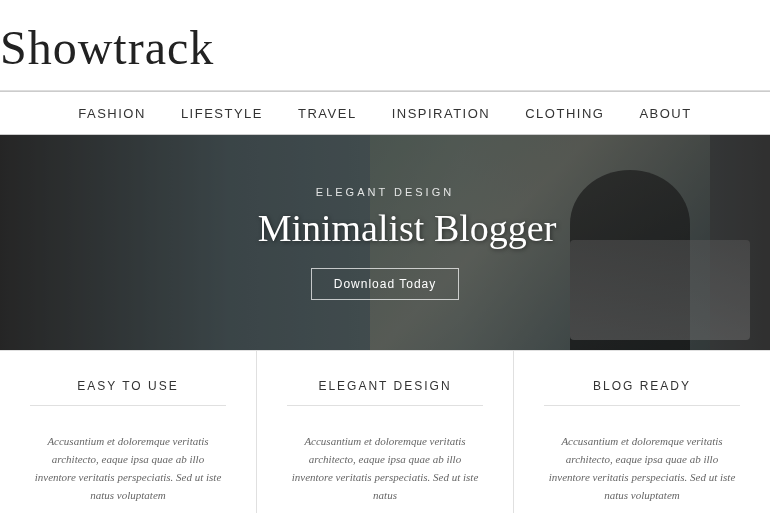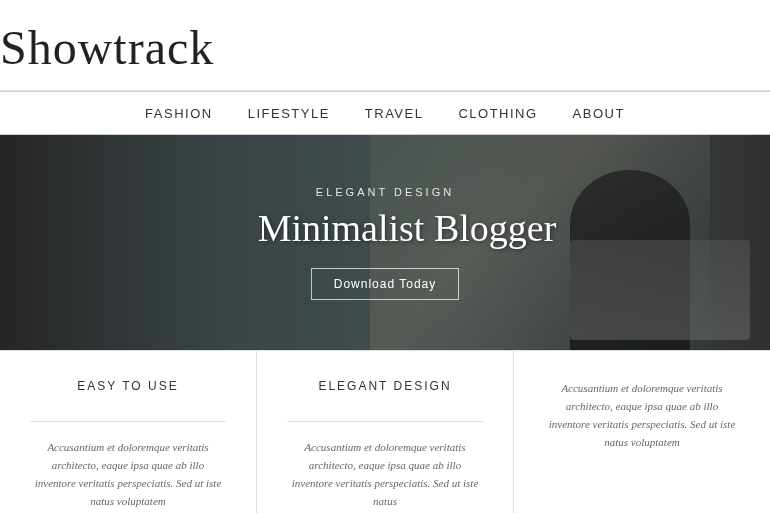--- a/index.html
+++ b/index.html
@@ -151,22 +151,22 @@
       border-right: 1px solid #e0e0e0;
       text-align: center;
     }
     .feature-col:last-child { border-right: none; }
     .feature-title {
       font-family: Arial, sans-serif;
       font-size: 12px;
       letter-spacing: 2px;
       text-transform: uppercase;
       color: #333;
-      margin-bottom: 16px;
-      padding-bottom: 28px;
+      margin-bottom: 26px;
+      padding-bottom: 12px;
       border-bottom: 1px solid #e0e0e0;
     }
     .feature-text {
       font-family: Liberation Serif, serif;
       font-size: 11px;
       line-height: 1.65;
       color: #666;
       font-style: italic;
     }
   </style>
@@ -176,20 +176,21 @@
 <header class="header">
   <div class="logo">Showtrack</div>
 </header>
 
 <nav class="nav">
   <ul>
 
   <li><a href="#">FASHION</a></li>
       <li><a href="#">LIFESTYLE</a></li>
       <li><a href="#">TRAVEL</a></li>
+      <li><a href="#">INSPIRATION</a></li>
       <li><a href="#">CLOTHING</a></li>
       <li><a href="#">ABOUT</a></li>
     </ul>
 </nav>
 
 <section class="hero">
   <div class="hero-bg"></div>
   <div class="hero-photo">
     <div class="hero-photo-sim"></div>
   </div>
@@ -207,15 +208,16 @@
 
 <div class="feature-col">
       <div class="feature-title">EASY TO USE</div>
       <p class="feature-text">Accusantium et doloremque veritatis architecto, eaque ipsa quae ab illo inventore veritatis perspeciatis. Sed ut iste natus voluptatem</p>
     </div>
     <div class="feature-col">
       <div class="feature-title">ELEGANT DESIGN</div>
       <p class="feature-text">Accusantium et doloremque veritatis architecto, eaque ipsa quae ab illo inventore veritatis perspeciatis. Sed ut iste natus</p>
     </div>
     <div class="feature-col">
+      <div class="feature-title">BLOG READY</div>
       <p class="feature-text">Accusantium et doloremque veritatis architecto, eaque ipsa quae ab illo inventore veritatis perspeciatis. Sed ut iste natus voluptatem</p>
     </div>
   </section>
 
 </body></html>

